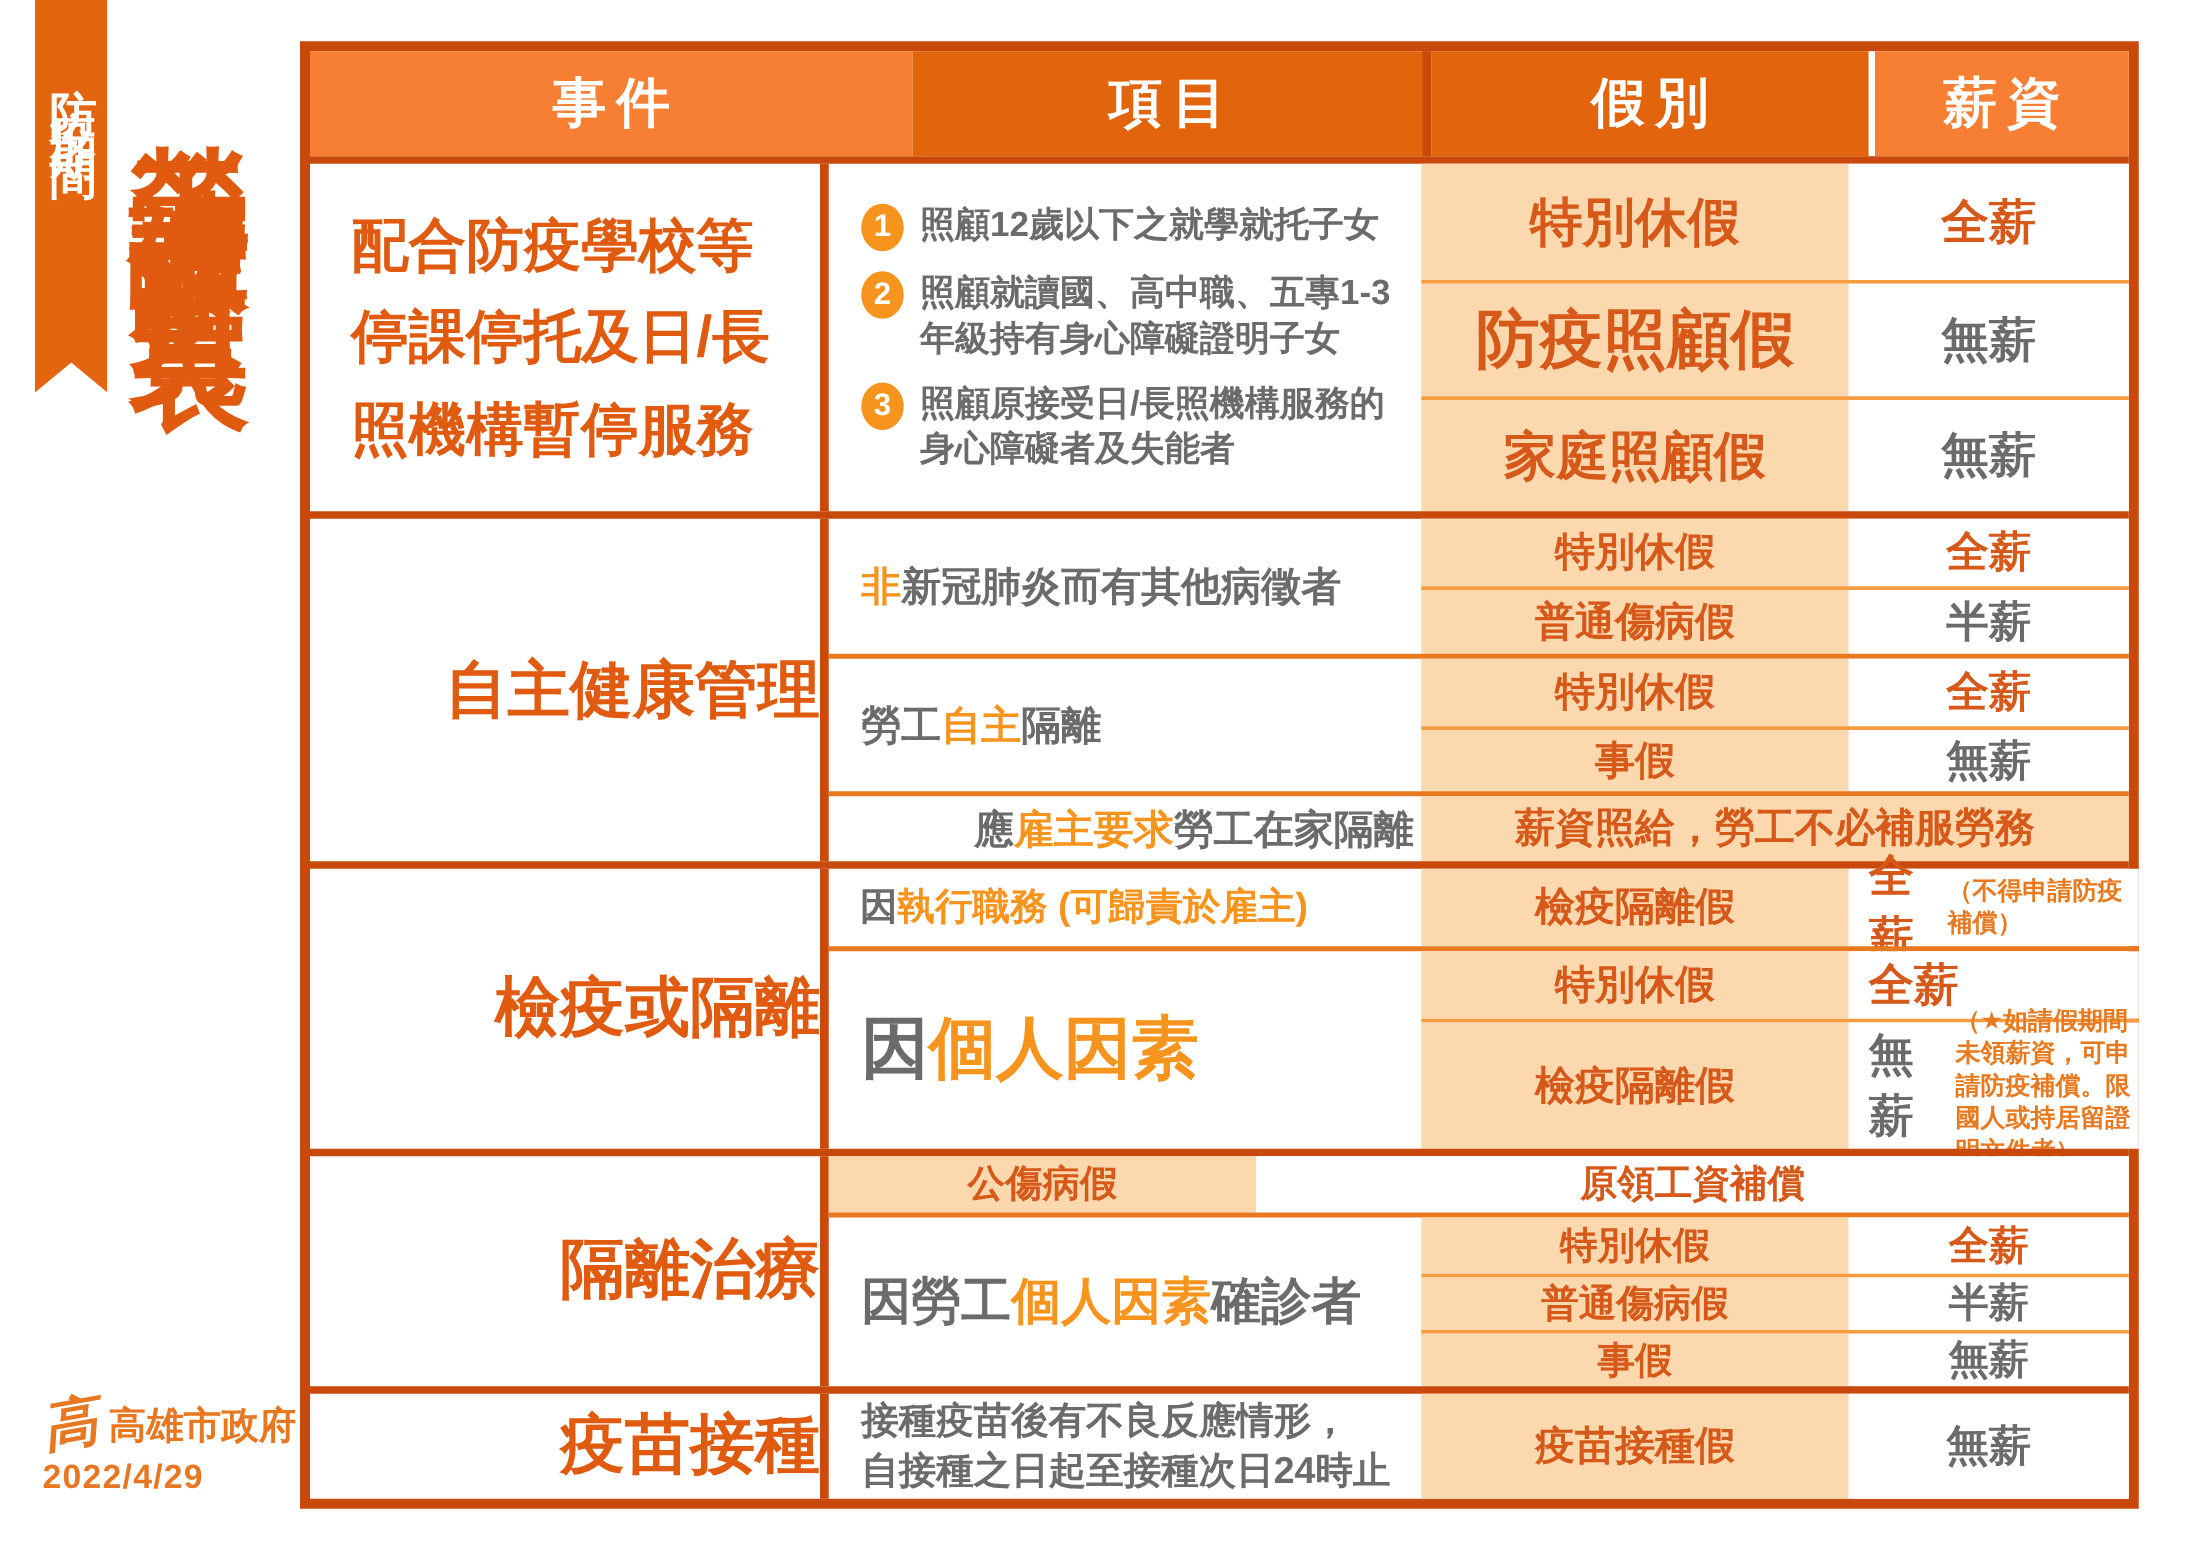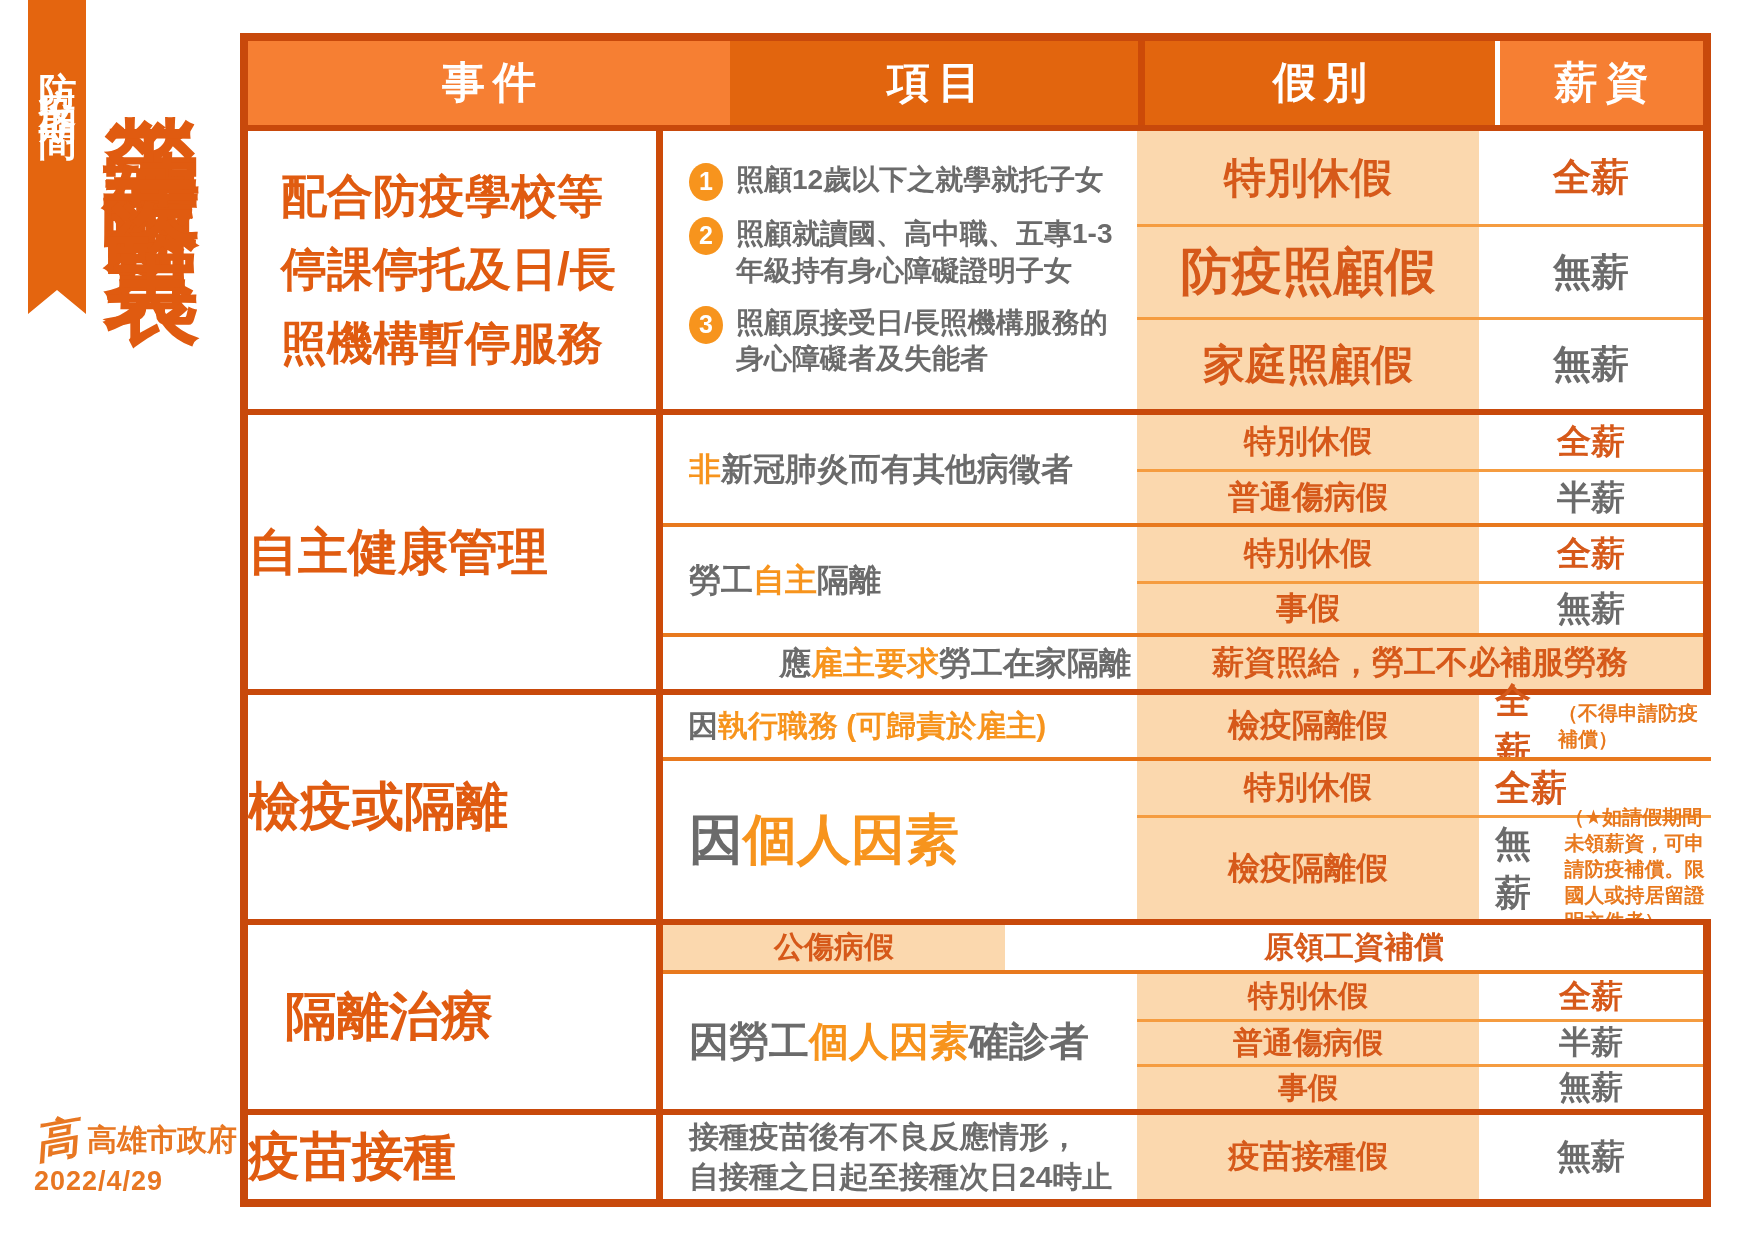--- a/index.html
+++ b/index.html
@@ -42,21 +42,21 @@
   .w-leave{width:342px;flex-shrink:0;}
   .w-pay{flex:1;}
   .hdr-cell.w-pay{border-left:5px solid #ffffff;}
   .tbl-body{flex:1;display:flex;flex-direction:column;}
   .section{display:flex;align-items:stretch;border-top:6px solid var(--border);box-sizing:border-box;flex-shrink:0;}
   .item-cell{
     width:415px;box-sizing:border-box;border-right:7px solid var(--colDiv);flex-shrink:0;
     display:flex;flex-direction:column;justify-content:center;color:var(--itemTitle);line-height:1.6;
   }
   .item-cell.align-left{padding-left:33px;}
-  .item-cell.align-center{align-items:flex-start;text-align:center;}
+  .item-cell.align-center{align-items:flex-end;text-align:center;}
   .groups{flex:1;display:flex;flex-direction:column;}
   .group{display:flex;align-items:stretch;}
   .group.bordered{border-top:4px solid var(--grpDiv);}
   .event-cell{
     width:474px;box-sizing:border-box;flex-shrink:0;display:flex;flex-direction:column;
     justify-content:center;padding-left:26px;padding-right:6px;color:var(--gray);line-height:1.32;
   }
   .rows{flex:1;display:flex;flex-direction:column;}
   .leave-row{display:flex;align-items:stretch;box-sizing:border-box;flex-shrink:0;}
   .rows > .bordered{border-top:3px solid var(--rowDiv);}

